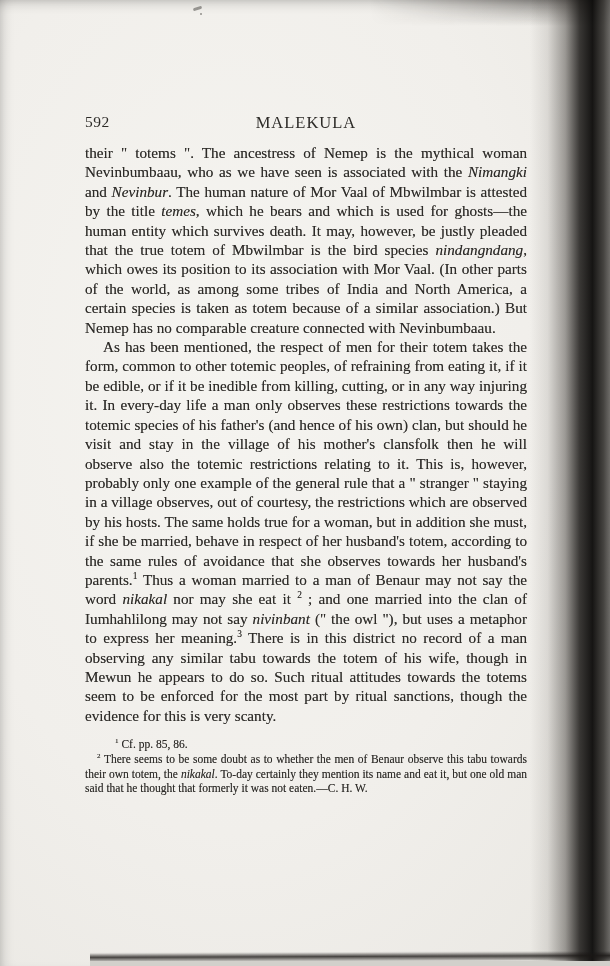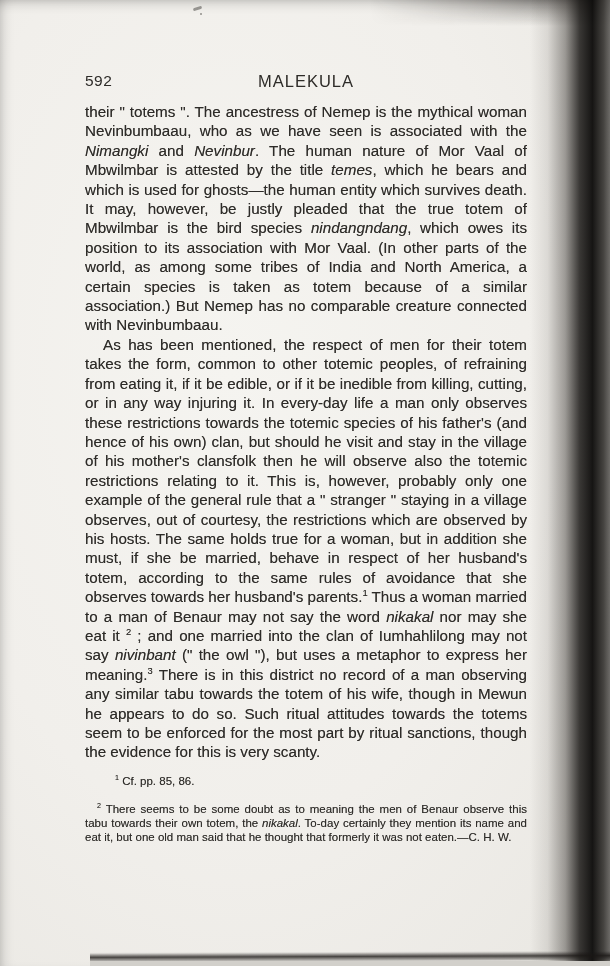--- a/index.html
+++ b/index.html
@@ -5,21 +5,21 @@
   html, body {
     margin: 0;
     padding: 0;
     background: #9a9894;
   }
   .page {
     position: relative;
     width: 610px;
     height: 966px;
     background: radial-gradient(ellipse at 38% 38%, #f5f4f0 0%, #f1efeb 55%, #e9e7e2 100%);
-    font-family: Liberation Sans, sans-serif;
+    font-family: Liberation Serif, serif;
     color: #2d2b28;
     overflow: hidden;
     box-shadow: inset 10px 0 14px -10px rgba(0,0,0,0.25),
                 inset 0 10px 14px -10px rgba(0,0,0,0.30);
   }
   .content {
     position: absolute;
     left: 85px;
     top: 72px;
     width: 442px;
@@ -32,20 +32,21 @@
     position: absolute;
     left: 0;
     top: 0;
     font-size: 15.5px;
     letter-spacing: 0.5px;
   }
   .title {
     text-align: center;
     font-size: 16.5px;
     letter-spacing: 1px;
+    margin-top: 41px;
   }
   .body-text {
     font-size: 15.2px;
     line-height: 19.4px;
     text-shadow: 0 0 0.4px rgba(45,43,40,0.55);
   }
   .para {
     margin: 0;
     text-align: justify;
   }
@@ -63,21 +64,21 @@
     line-height: 14.2px;
     text-shadow: 0 0 0.3px rgba(45,43,40,0.5);
   }
   .footnote {
     margin: 0;
     text-align: justify;
     text-indent: 12px;
   }
   .footnotes .footnote:first-child {
     text-indent: 30px;
-    margin-bottom: 14px;
+    margin-bottom: 1px;
   }
   .edge-right {
     position: absolute;
     top: 0;
     right: 0;
     width: 80px;
     height: 100%;
     pointer-events: none;
     background: linear-gradient(to right,
       rgba(35,30,25,0) 0%,
@@ -159,21 +160,21 @@
       <div class="title">MALEKULA</div>
     </div>
 
     <div class="body-text">
         <p class="para"><span>their " totems ". The ancestress of Nemep is the mythical woman Nevinbumbaau, who as we have seen is associated with the </span><i>Nimangki</i><span> and </span><i>Nevinbur</i><span>. The human nature of Mor Vaal of Mbwilmbar is attested by the title </span><i>temes</i><span>, which he bears and which is used for ghosts—the human entity which survives death. It may, however, be justly pleaded that the true totem of Mbwilmbar is the bird species </span><i>nindangndang</i><span>, which owes its position to its association with Mor Vaal. (In other parts of the world, as among some tribes of India and North America, a certain species is taken as totem because of a similar association.) But Nemep has no comparable creature connected with Nevinbumbaau.</span></p>
         <p class="para indent"><span>As has been mentioned, the respect of men for their totem takes the form, common to other totemic peoples, of refraining from eating it, if it be edible, or if it be inedible from killing, cutting, or in any way injuring it. In every-day life a man only observes these restrictions towards the totemic species of his father's (and hence of his own) clan, but should he visit and stay in the village of his mother's clansfolk then he will observe also the totemic restrictions relating to it. This is, however, probably only one example of the general rule that a " stranger " staying in a village observes, out of courtesy, the restrictions which are observed by his hosts. The same holds true for a woman, but in addition she must, if she be married, behave in respect of her husband's totem, according to the same rules of avoidance that she observes towards her husband's parents.</span><sup>1</sup><span> Thus a woman married to a man of Benaur may not say the word </span><i>nikakal</i><span> nor may she eat it </span><sup>2</sup><span> ; and one married into the clan of Iumhahlilong may not say </span><i>nivinbant</i><span> (" the owl "), but uses a metaphor to express her meaning.</span><sup>3</sup><span> There is in this district no record of a man observing any similar tabu towards the totem of his wife, though in Mewun he appears to do so. Such ritual attitudes towards the totems seem to be enforced for the most part by ritual sanctions, though the evidence for this is very scanty.</span></p>
       </div>
 
     <div class="footnotes">
         <p class="footnote"><sup>1</sup><span> Cf. pp. 85, 86.</span></p>
-        <p class="footnote"><sup>2</sup><span> There seems to be some doubt as to meaning the men of Benaur observe this tabu towards their own totem, the </span><i>nikakal</i><span>. To-day certainly they mention its name and eat it, but one old man said that he thought that formerly it was not eaten.—C. H. W.</span></p>
+        <p class="footnote"><sup>2</sup><span> There seems to be some doubt as to whether the men of Benaur observe this tabu towards their own totem, the </span><i>nikakal</i><span>. To-day certainly they mention its name and eat it, but one old man said that he thought that formerly it was not eaten.—C. H. W.</span></p>
       </div>
 
   </div>
 
   <div class="edge-top-right"></div>
   <div class="edge-right"></div>
   <div class="edge-bottom"></div>
   <div class="below-page"></div>
 
 </div>

